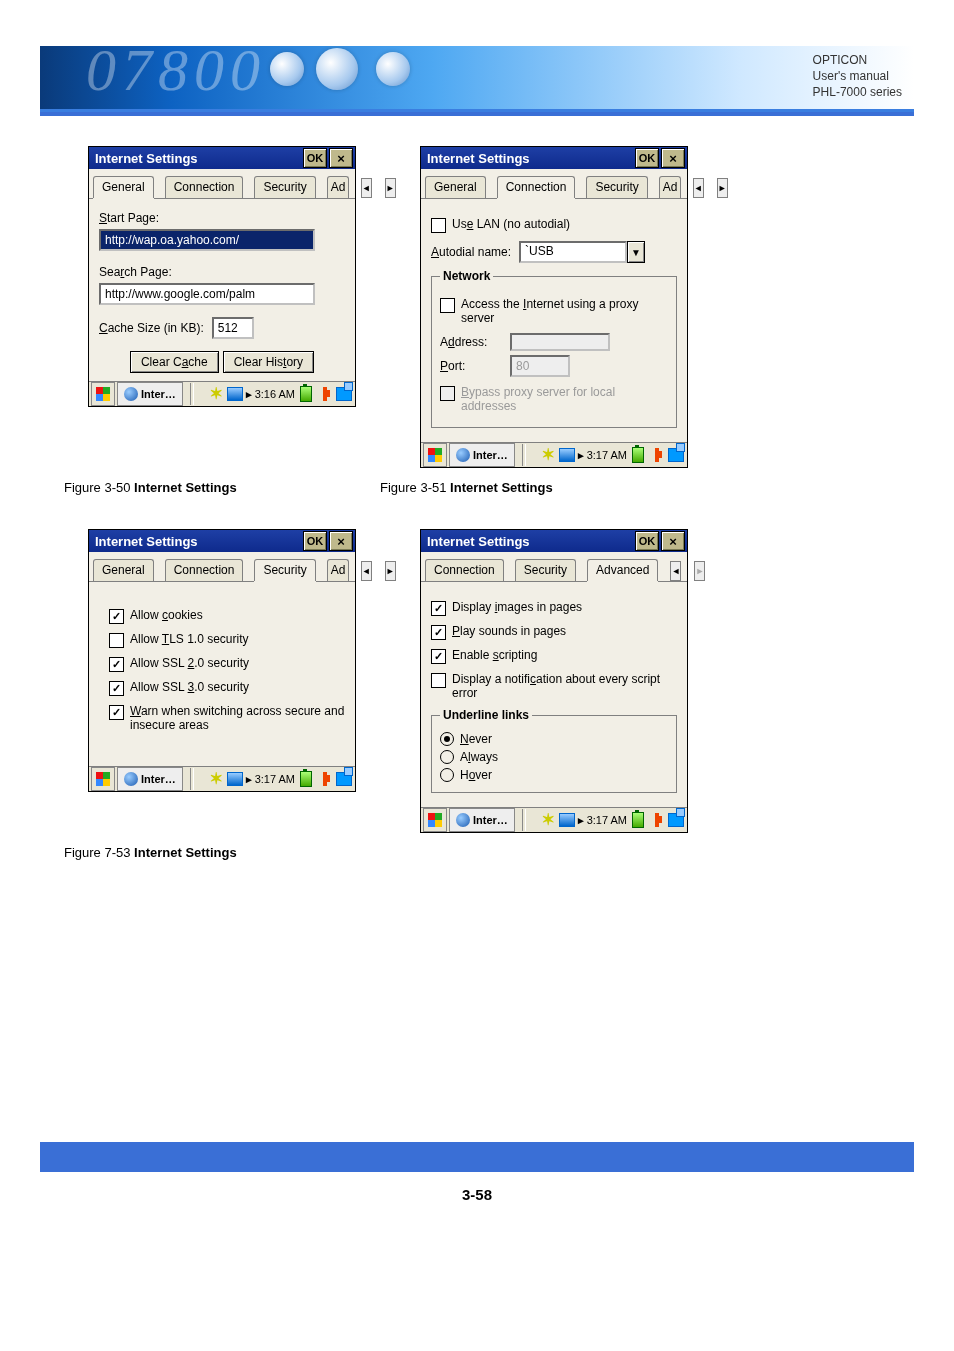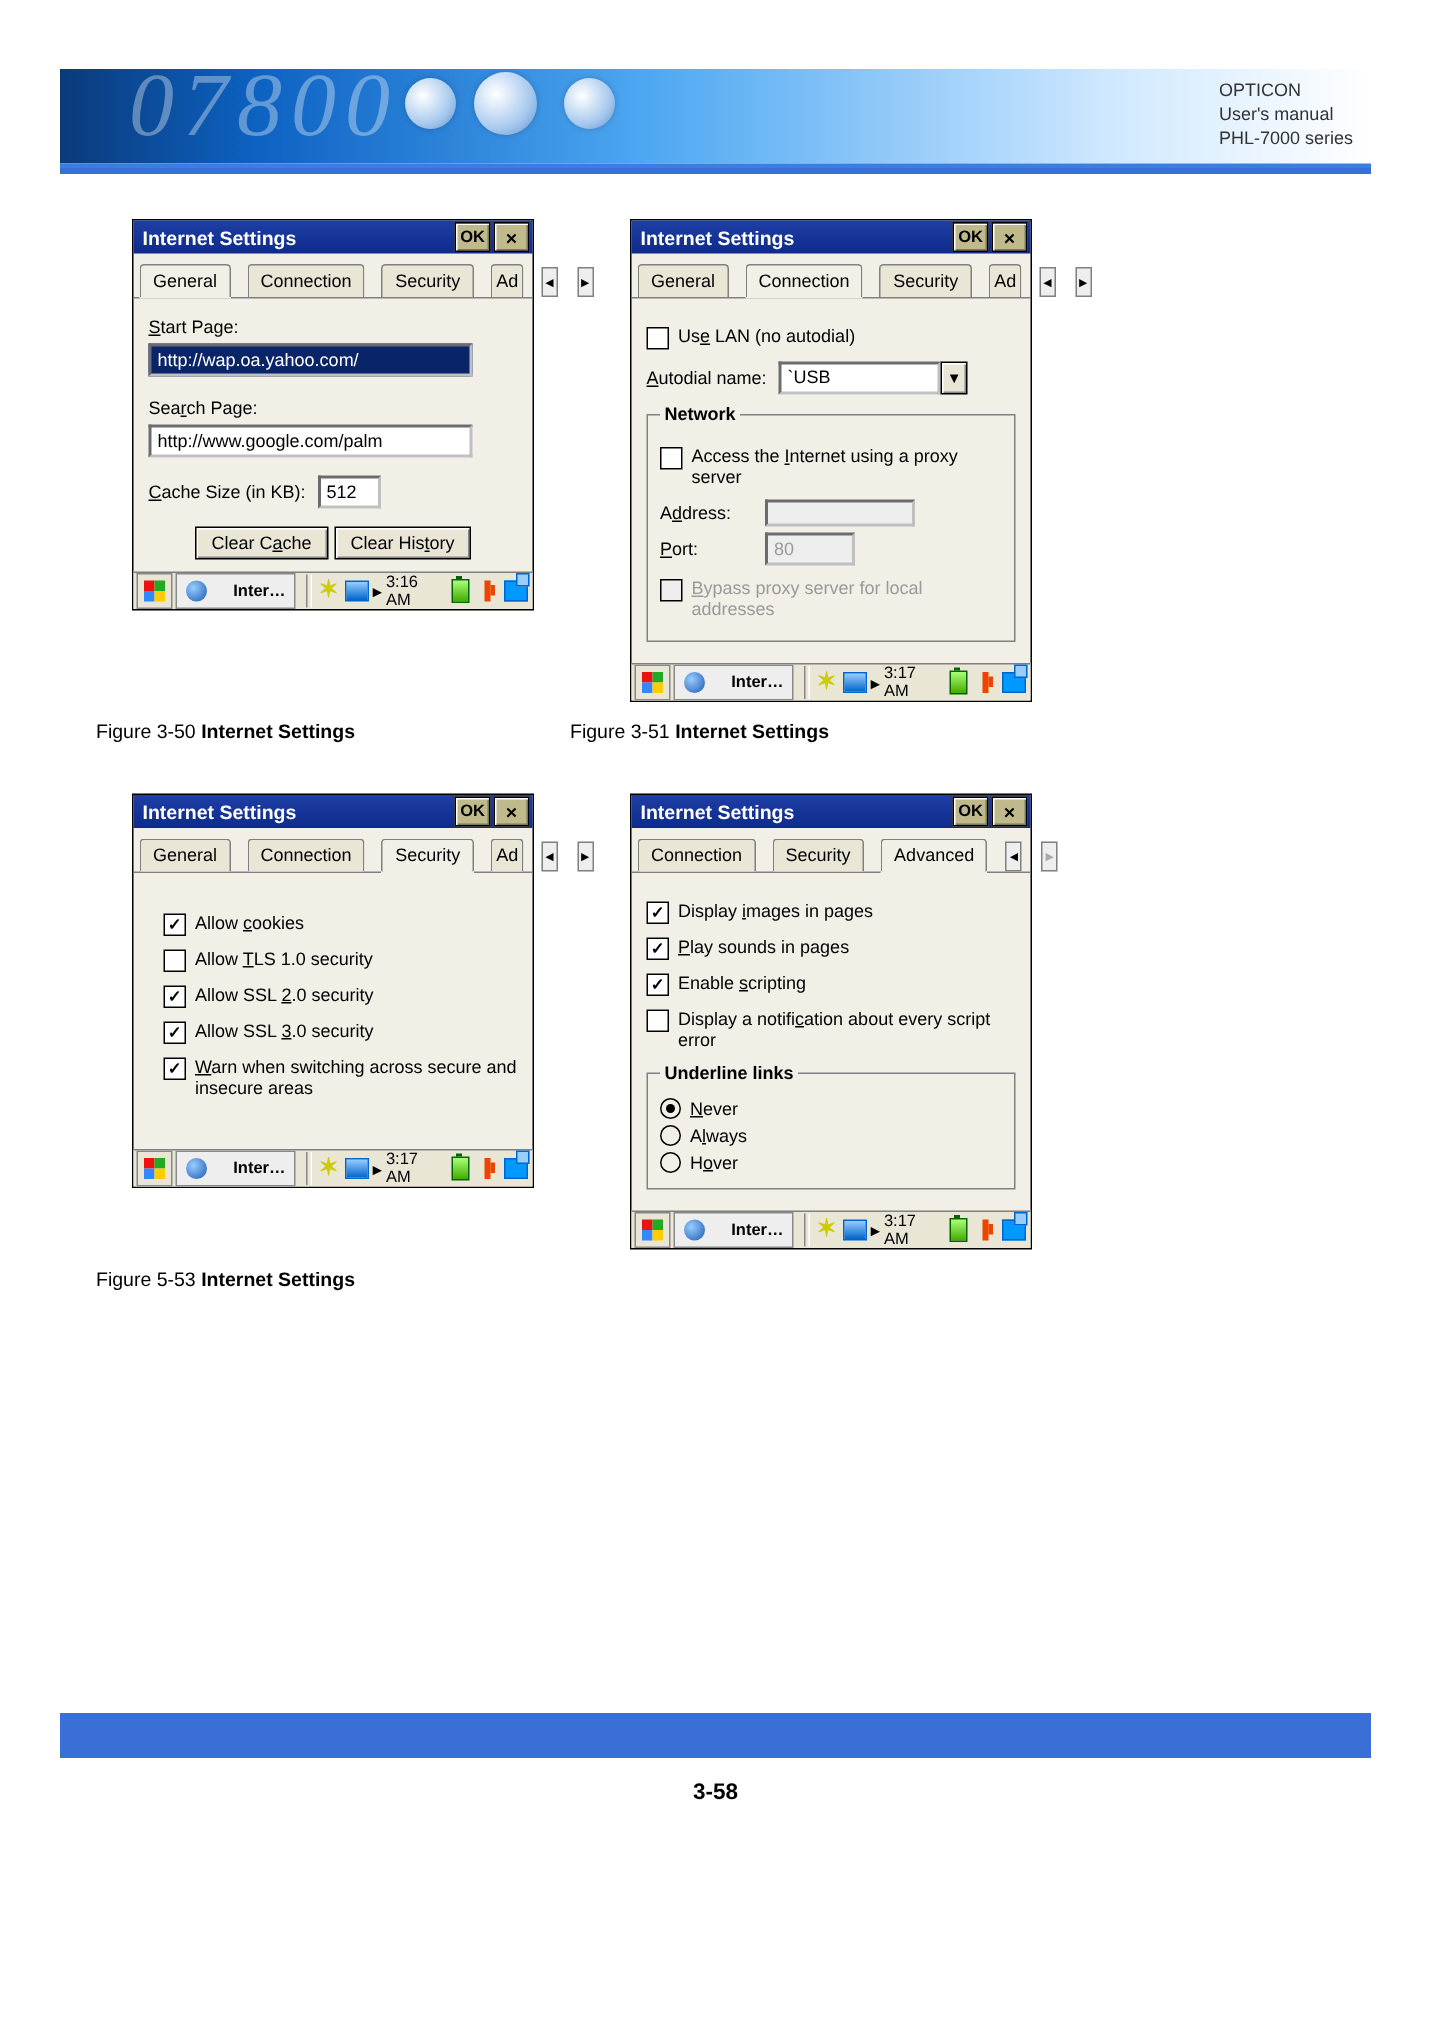--- a/index.html
+++ b/index.html
@@ -37,21 +37,21 @@
   .spacer{height:12px}
   .btn{border:1px solid #000;background:#e9e6d6;padding:3px 10px;font-size:12px;box-shadow:inset 1px 1px 0 #fff,inset -1px -1px 0 #888}
   .btnrow{display:flex;justify-content:center;gap:4px;margin-top:12px}
   .taskbar{height:24px;border-top:1px solid #808080;background:#e9e6d6;display:flex;align-items:center;font-size:11px;font-weight:bold}
   .taskbar .start{width:22px;height:22px;background:#e9e6d6;border:1px solid #888;display:flex;align-items:center;justify-content:center;margin:0 2px}
   .flag{width:14px;height:14px;display:grid;grid-template-columns:1fr 1fr;grid-template-rows:1fr 1fr}
   .flag span:nth-child(1){background:#e11}
   .flag span:nth-child(2){background:#2a2}
   .flag span:nth-child(3){background:#38f}
   .flag span:nth-child(4){background:#fc0}
-  .taskbtn{border:1px solid #888;background:#eee;padding:2px 6px;display:flex;align-items:center;gap:18px;height:18px;margin-right:4px}
+  .taskbtn{border:1px solid #888;background:#eee;padding:2px 6px;display:flex;align-items:center;gap:3px;height:18px;margin-right:4px}
   .globe{width:14px;height:14px;border-radius:50%;background:radial-gradient(circle at 35% 35%,#9cf,#1a5ab0)}
   .sep{width:2px;height:22px;border-left:1px solid #888;border-right:1px solid #fff;margin:0 3px}
   .tray{margin-left:auto;display:flex;align-items:center;gap:3px;padding-right:3px}
   .tray .ic{width:16px;height:16px;display:flex;align-items:center;justify-content:center}
   .sigY{color:#cc0;font-size:16px;line-height:14px}
   .pcblue{width:14px;height:12px;border:1px solid #06c;background:linear-gradient(#9cf,#06c)}
   .batt{width:10px;height:14px;border:1px solid #060;background:linear-gradient(#af7,#4a0);position:relative}
   .batt:before{content:"";position:absolute;top:-3px;left:2px;width:4px;height:2px;background:#060}
   .plug{width:4px;height:14px;background:#e40;position:relative}
   .plug:after{content:"";position:absolute;right:-3px;top:3px;width:3px;height:7px;background:#e40}
@@ -406,20 +406,20 @@
                 <span class="net"></span>
               </span>
         </div>
       </div>
     </div>
   </div>
 </div>
 
 <div class="captionrow">
   <div class="slot">
-        <div class="caption"><span class="fignum">Figure 5-53 </span><span class="bold">Internet Settings</span></div>
+        <div class="caption"><span class="fignum">Figure 7-53 </span><span class="bold">Internet Settings</span></div>
       </div>
 </div>
 
 <div class="bottombar thick"></div>
 <div class="pg">3-58</div>
 
 </div>
 
 </body></html>

